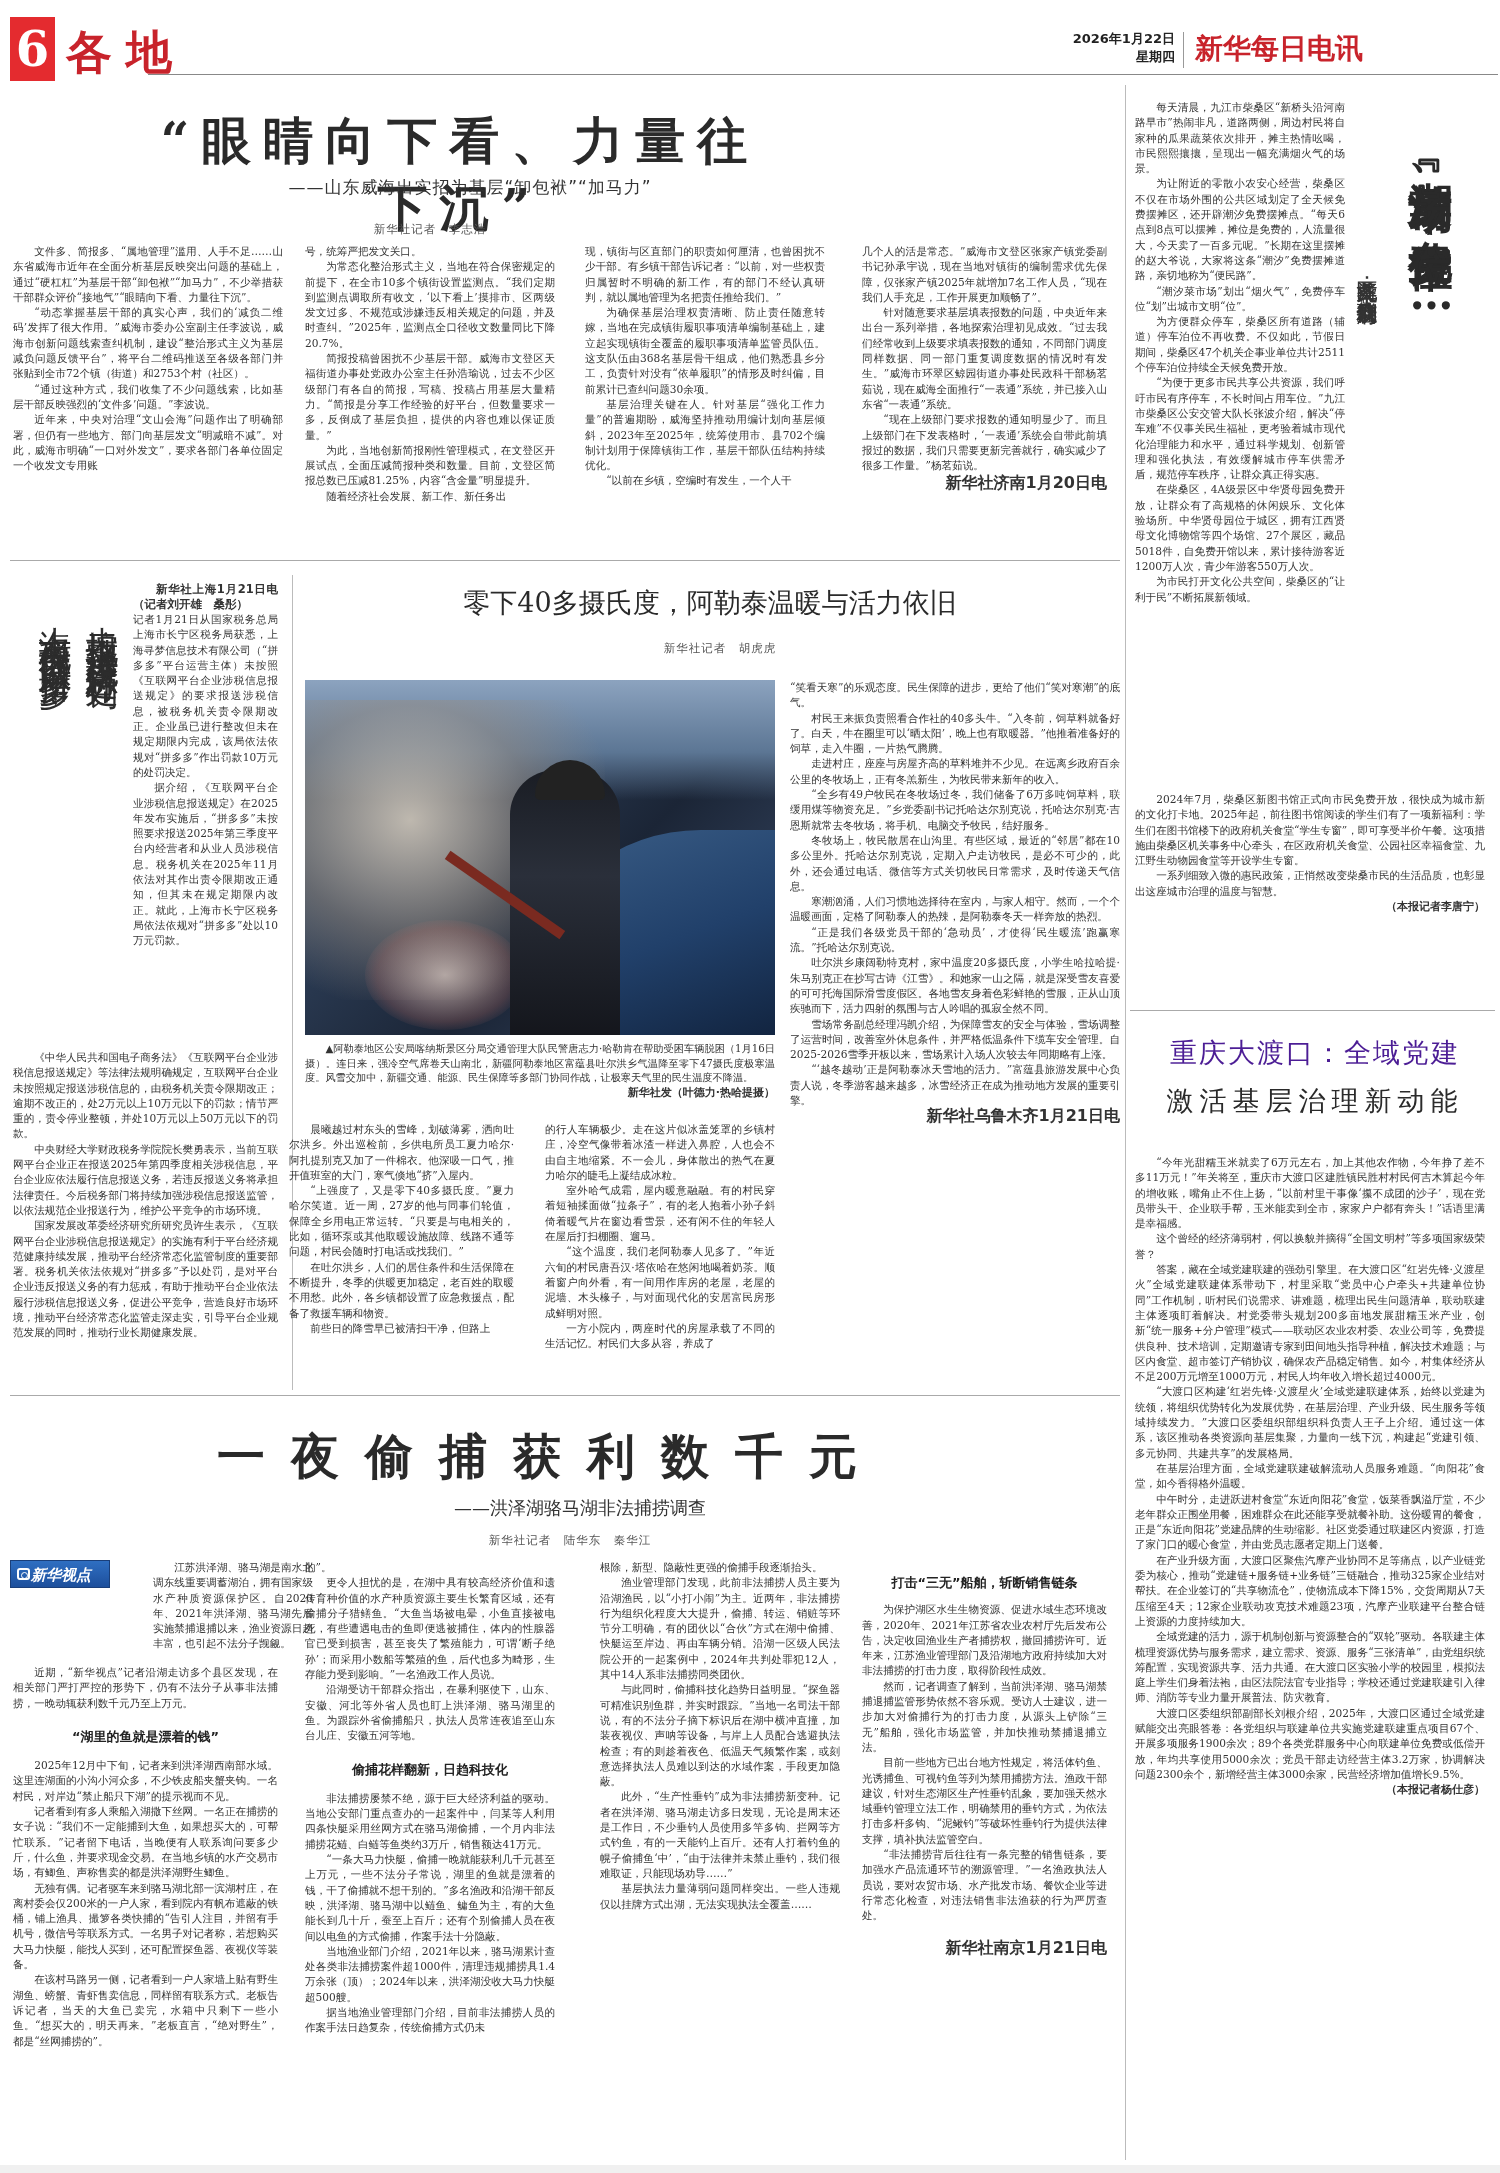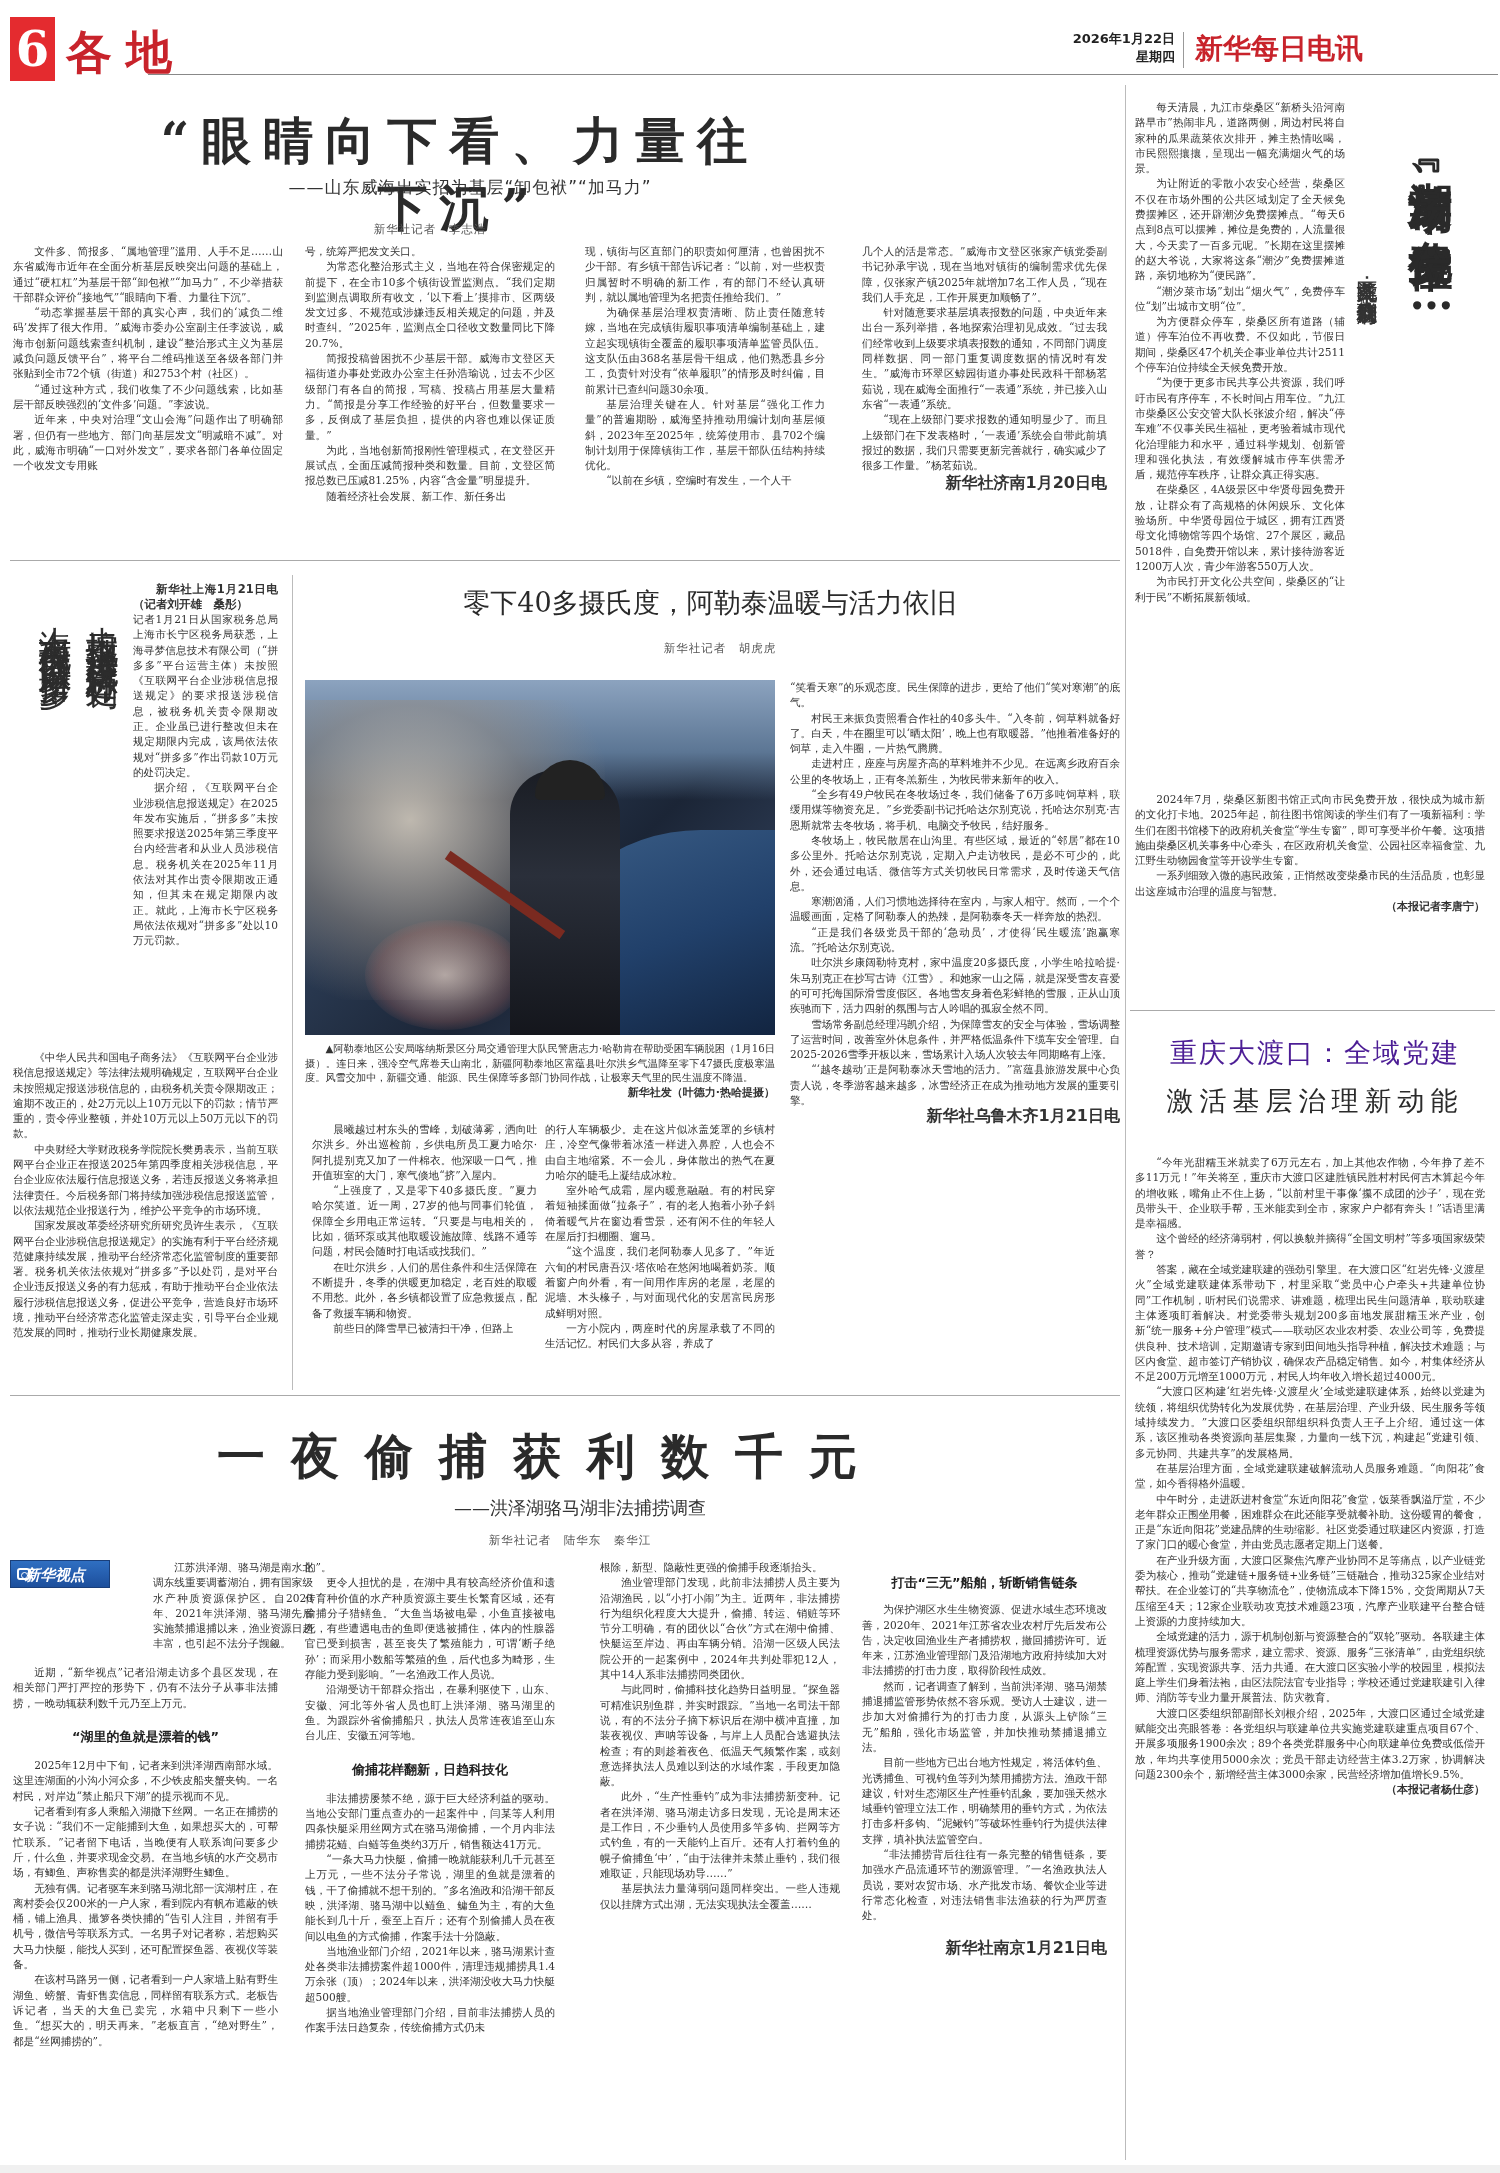--- a/index.html
+++ b/index.html
@@ -20,21 +20,21 @@
   .dateline { font-family: "DejaVu Sans", sans-serif; font-weight: bold; font-size: 16px; }
   .col-rule { position: absolute; width: 1px; background: #bbb; }
   .photo { position: absolute; left: 305px; top: 680px; width: 470px; height: 355px; overflow: hidden; background: linear-gradient(135deg, #55677a 0%, #2a3a52 35%, #1b2536 60%, #3a4c6a 100%); }
   .photo .sky { position: absolute; left: 0; top: 0; width: 470px; height: 120px; background: linear-gradient(180deg, #8ca3bf 0%, #5c7694 60%, rgba(60,80,110,0) 100%); }
   .photo .snow { position: absolute; left: 0; top: 20px; width: 300px; height: 300px; background: radial-gradient(ellipse at 35% 40%, rgba(215,205,190,.85) 0%, rgba(150,140,130,.5) 45%, rgba(40,50,70,0) 75%); }
   .photo .car { position: absolute; left: 240px; top: 150px; width: 260px; height: 220px; border-radius: 60% 10% 0 0; background: linear-gradient(160deg, #3a5d86 0%, #21406a 50%, #0f1f38 100%); }
   .photo .man { position: absolute; left: 205px; top: 90px; width: 110px; height: 265px; border-radius: 45px 45px 0 0; background: linear-gradient(180deg, #1a1d24 0%, #2a2f3a 40%, #14161c 100%); }
   .photo .hat { position: absolute; left: 230px; top: 80px; width: 70px; height: 40px; border-radius: 35px 35px 5px 5px; background: #222; }
   .photo .shovel { position: absolute; left: 130px; top: 210px; width: 140px; height: 10px; background: #7a2a20; transform: rotate(35deg); }
   .photo .glow { position: absolute; left: 60px; top: 240px; width: 160px; height: 110px; border-radius: 50%; background: radial-gradient(ellipse, rgba(230,210,200,.7), rgba(200,120,110,.25) 60%, rgba(0,0,0,0) 75%); }
-  .tag-xinhua { position: absolute; left: 10px; top: 1560px; width: 100px; height: 28px; background: linear-gradient(180deg, #2f6fc2, #1d4f9c); color: #fff; font-family: "DejaVu Sans", sans-serif; font-style: italic; font-weight: bold; font-size: 15px; line-height: 28px; padding-left: 14px; border: 1px solid #1a3f7a; }
+  .tag-xinhua { position: absolute; left: 10px; top: 1560px; width: 100px; height: 28px; background: linear-gradient(180deg, #2f6fc2, #1d4f9c); color: #fff; font-family: "DejaVu Sans", sans-serif; font-style: italic; font-weight: bold; font-size: 15px; line-height: 28px; padding-left: 20px; border: 1px solid #1a3f7a; }
   .tag-xinhua .cam { position: absolute; left: 6px; top: 7px; width: 13px; height: 12px; border: 2px solid #fff; border-radius: 3px; }
   .tag-xinhua .cam::after { content: ""; position: absolute; left: 2px; top: 1.5px; width: 5px; height: 5px; border: 1.5px solid #fff; border-radius: 50%; }
   .subsection { font-family: "DejaVu Sans", sans-serif; font-weight: bold; font-size: 13px; text-align: center; color: #222; }
   .credit { font-family: "DejaVu Sans", sans-serif; font-weight: bold; font-size: 11px; text-align: right; }
   .hr { position: absolute; height: 1px; background: #aaa; }
   .bottom-rule { position: absolute; left: 0; top: 2165px; width: 1500px; height: 8px; background: #f0f0f0; }
 </style>
 </head>
 <body>
 
@@ -116,21 +116,21 @@
   <p>走进村庄，座座与房屋齐高的草料堆并不少见。在远离乡政府百余公里的冬牧场上，正有冬羔新生，为牧民带来新年的收入。</p>
   <p>“全乡有49户牧民在冬牧场过冬，我们储备了6万多吨饲草料，联缓用煤等物资充足。”乡党委副书记托哈达尔别克说，托哈达尔别克·吉恩斯就常去冬牧场，将手机、电脑交予牧民，结好服务。</p>
   <p>冬牧场上，牧民散居在山沟里。有些区域，最近的“邻居”都在10多公里外。托哈达尔别克说，定期入户走访牧民，是必不可少的，此外，还会通过电话、微信等方式关切牧民日常需求，及时传递天气信息。</p>
   <p>寒潮汹涌，人们习惯地选择待在室内，与家人相守。然而，一个个温暖画面，定格了阿勒泰人的热辣，是阿勒泰冬天一样奔放的热烈。</p>
   <p>“正是我们各级党员干部的‘急动员’，才使得‘民生暖流’跑赢寒流。”托哈达尔别克说。</p>
   <p>吐尔洪乡康阔勒特克村，家中温度20多摄氏度，小学生哈拉哈提·朱马别克正在抄写古诗《江雪》。和她家一山之隔，就是深受雪友喜爱的可可托海国际滑雪度假区。各地雪友身着色彩鲜艳的雪服，正从山顶疾驰而下，活力四射的氛围与古人吟唱的孤寂全然不同。</p>
   <p>雪场常务副总经理冯凯介绍，为保障雪友的安全与体验，雪场调整了运营时间，改善室外休息条件，并严格低温条件下缆车安全管理。自2025-2026雪季开板以来，雪场累计入场人次较去年同期略有上涨。</p>
   <p>“‘越冬越动’正是阿勒泰冰天雪地的活力。”富蕴县旅游发展中心负责人说，冬季游客越来越多，冰雪经济正在成为推动地方发展的重要引擎。</p>
   <div class="dateline" style="text-align:right;">新华社乌鲁木齐1月21日电</div>
 </div>
-<div class="abs body-text" style="left:312px;top:1122px;width:225px;">
+<div class="abs body-text" style="left:289px;top:1122px;width:225px;">
   <p>晨曦越过村东头的雪峰，划破薄雾，洒向吐尔洪乡。外出巡检前，乡供电所员工夏力哈尔·阿扎提别克又加了一件棉衣。他深吸一口气，推开值班室的大门，寒气倏地“挤”入屋内。</p>
   <p>“上强度了，又是零下40多摄氏度。”夏力哈尔笑道。近一周，27岁的他与同事们轮值，保障全乡用电正常运转。“只要是与电相关的，比如，循环泵或其他取暖设施故障、线路不通等问题，村民会随时打电话或找我们。”</p>
   <p>在吐尔洪乡，人们的居住条件和生活保障在不断提升，冬季的供暖更加稳定，老百姓的取暖不用愁。此外，各乡镇都设置了应急救援点，配备了救援车辆和物资。</p>
   <p>前些日的降雪早已被清扫干净，但路上</p>
 </div>
 <div class="abs body-text" style="left:545px;top:1122px;width:230px;">
   <p style="text-indent:0">的行人车辆极少。走在这片似冰盖笼罩的乡镇村庄，冷空气像带着冰渣一样进入鼻腔，人也会不由自主地缩紧。不一会儿，身体散出的热气在夏力哈尔的睫毛上凝结成冰粒。</p>
   <p>室外哈气成霜，屋内暖意融融。有的村民穿着短袖揉面做“拉条子”，有的老人抱着小孙子斜倚着暖气片在窗边看雪景，还有闲不住的年轻人在屋后打扫棚圈、遛马。</p>
   <p>“这个温度，我们老阿勒泰人见多了。”年近六旬的村民唐吾汉·塔依哈在悠闲地喝着奶茶。顺着窗户向外看，有一间用作库房的老屋，老屋的泥墙、木头椽子，与对面现代化的安居富民房形成鲜明对照。</p>
   <p>一方小院内，两座时代的房屋承载了不同的生活记忆。村民们大多从容，养成了</p>

